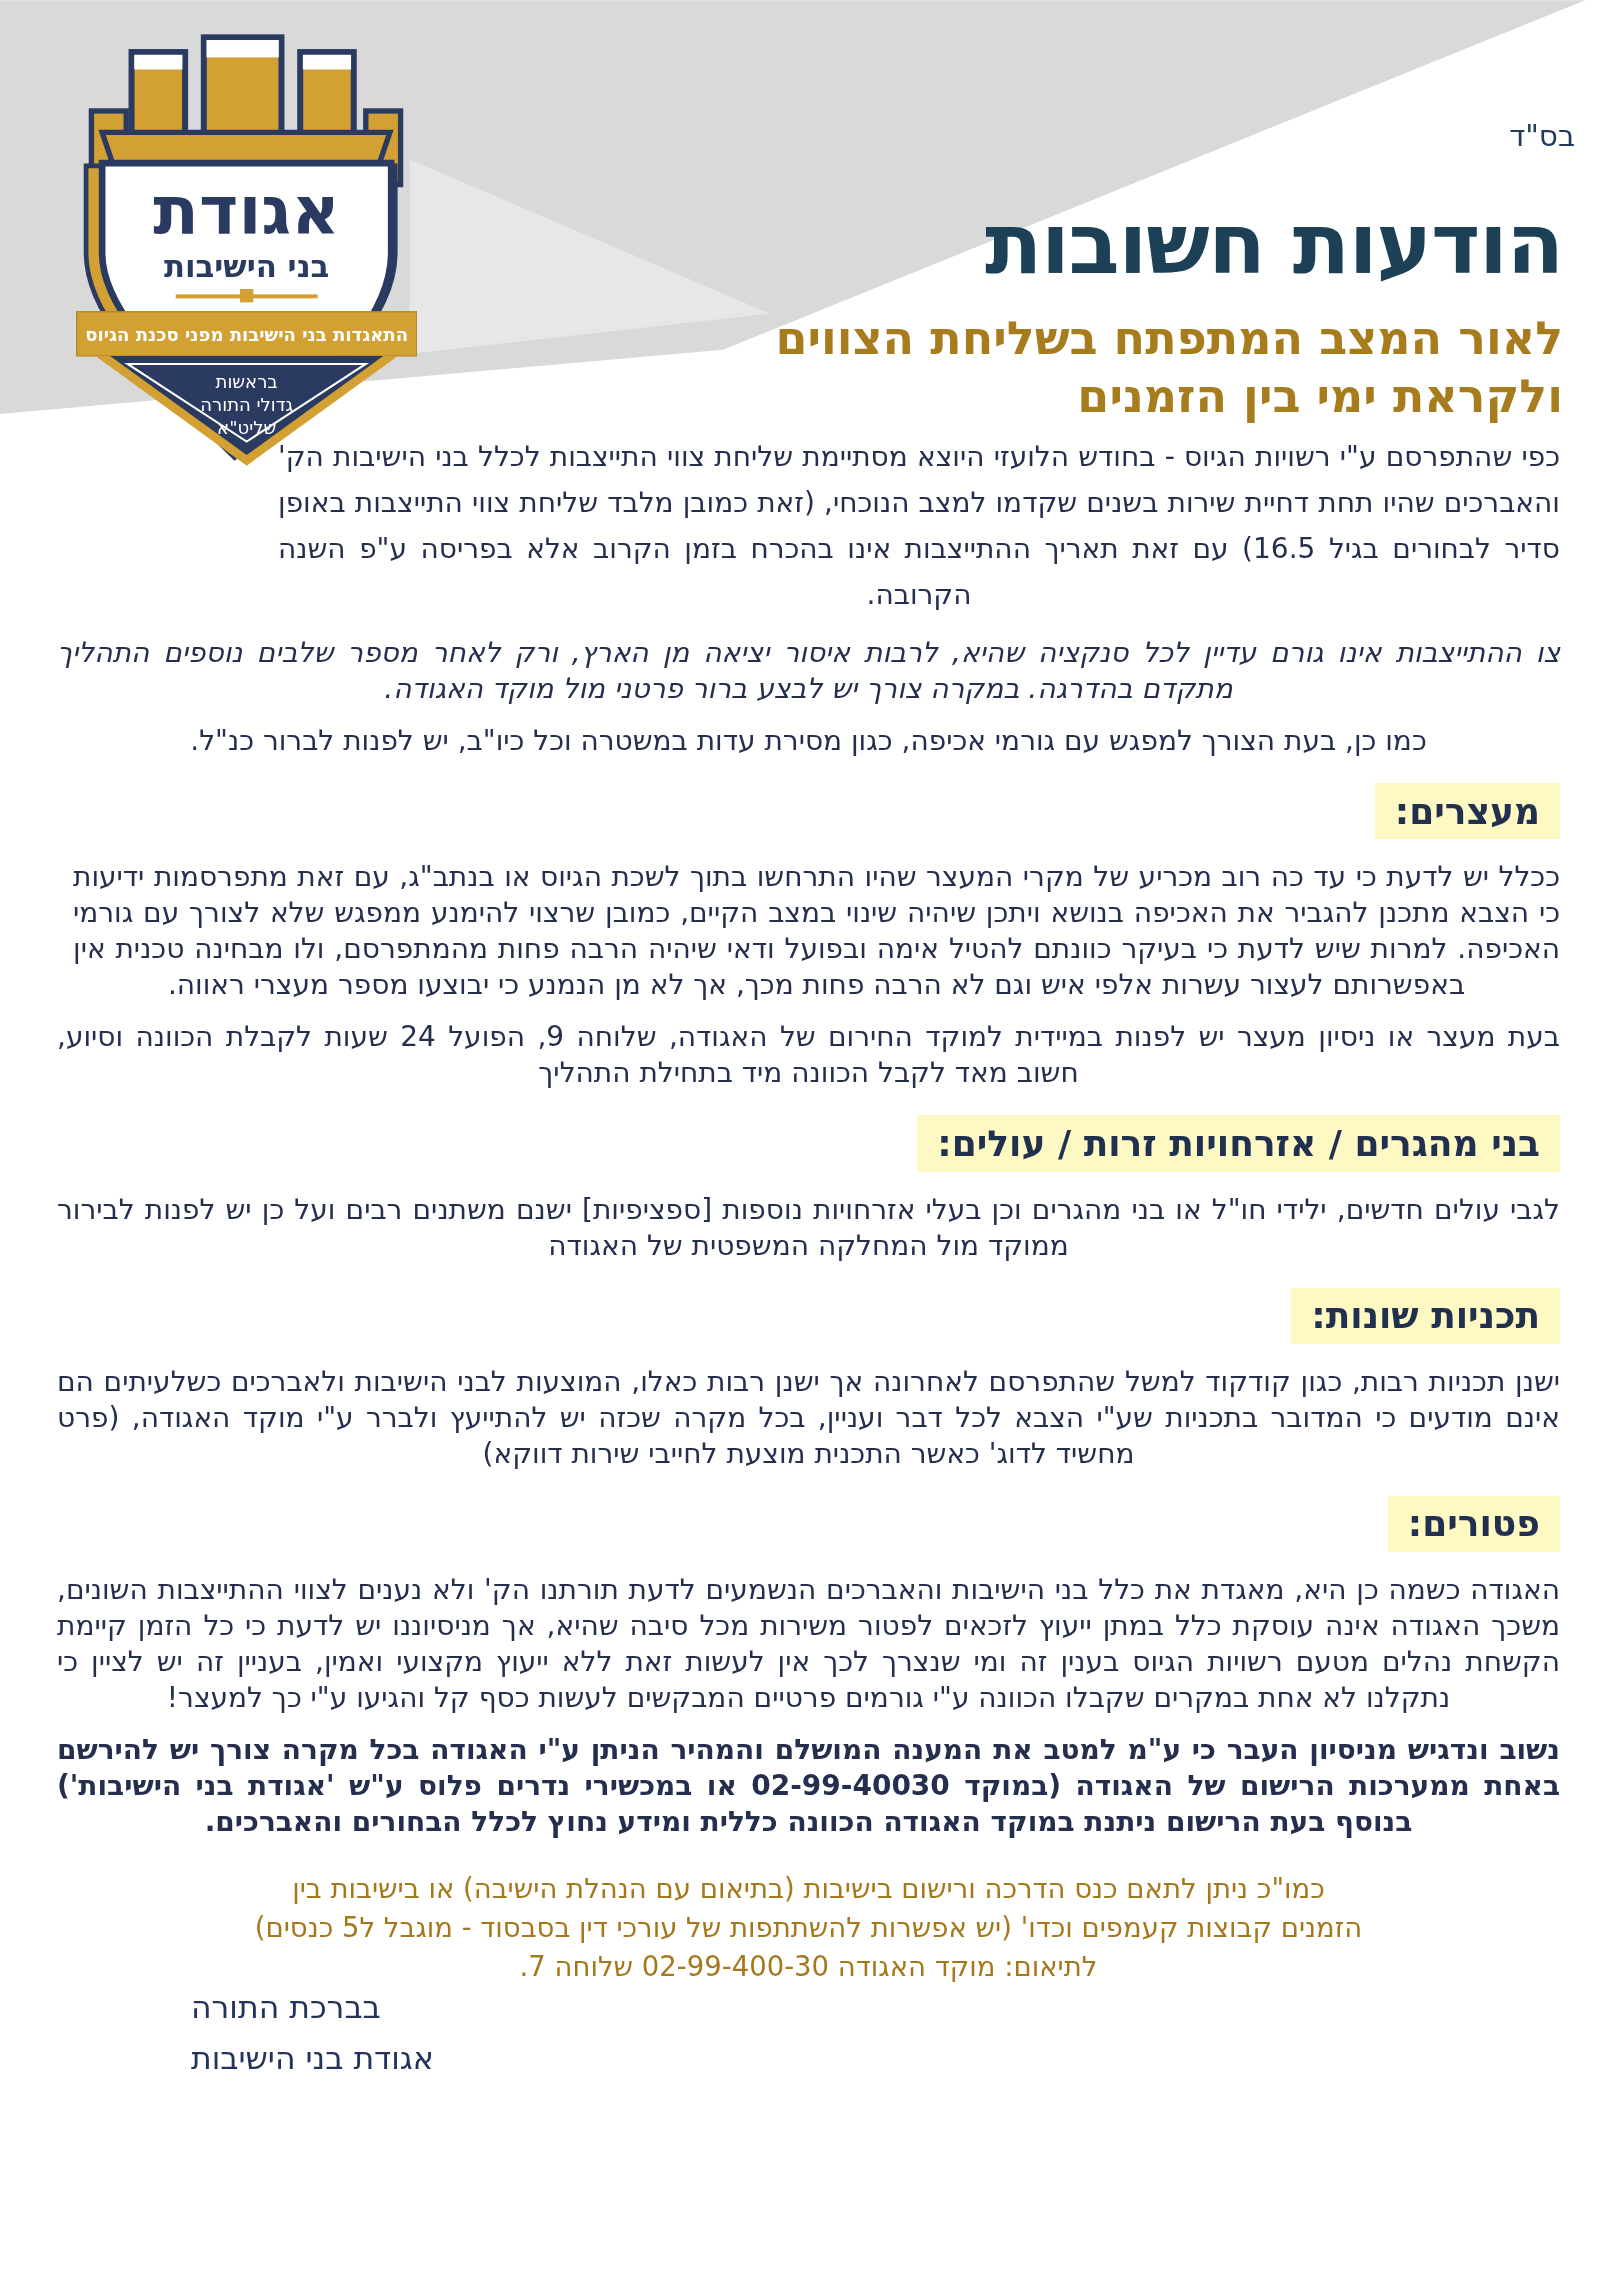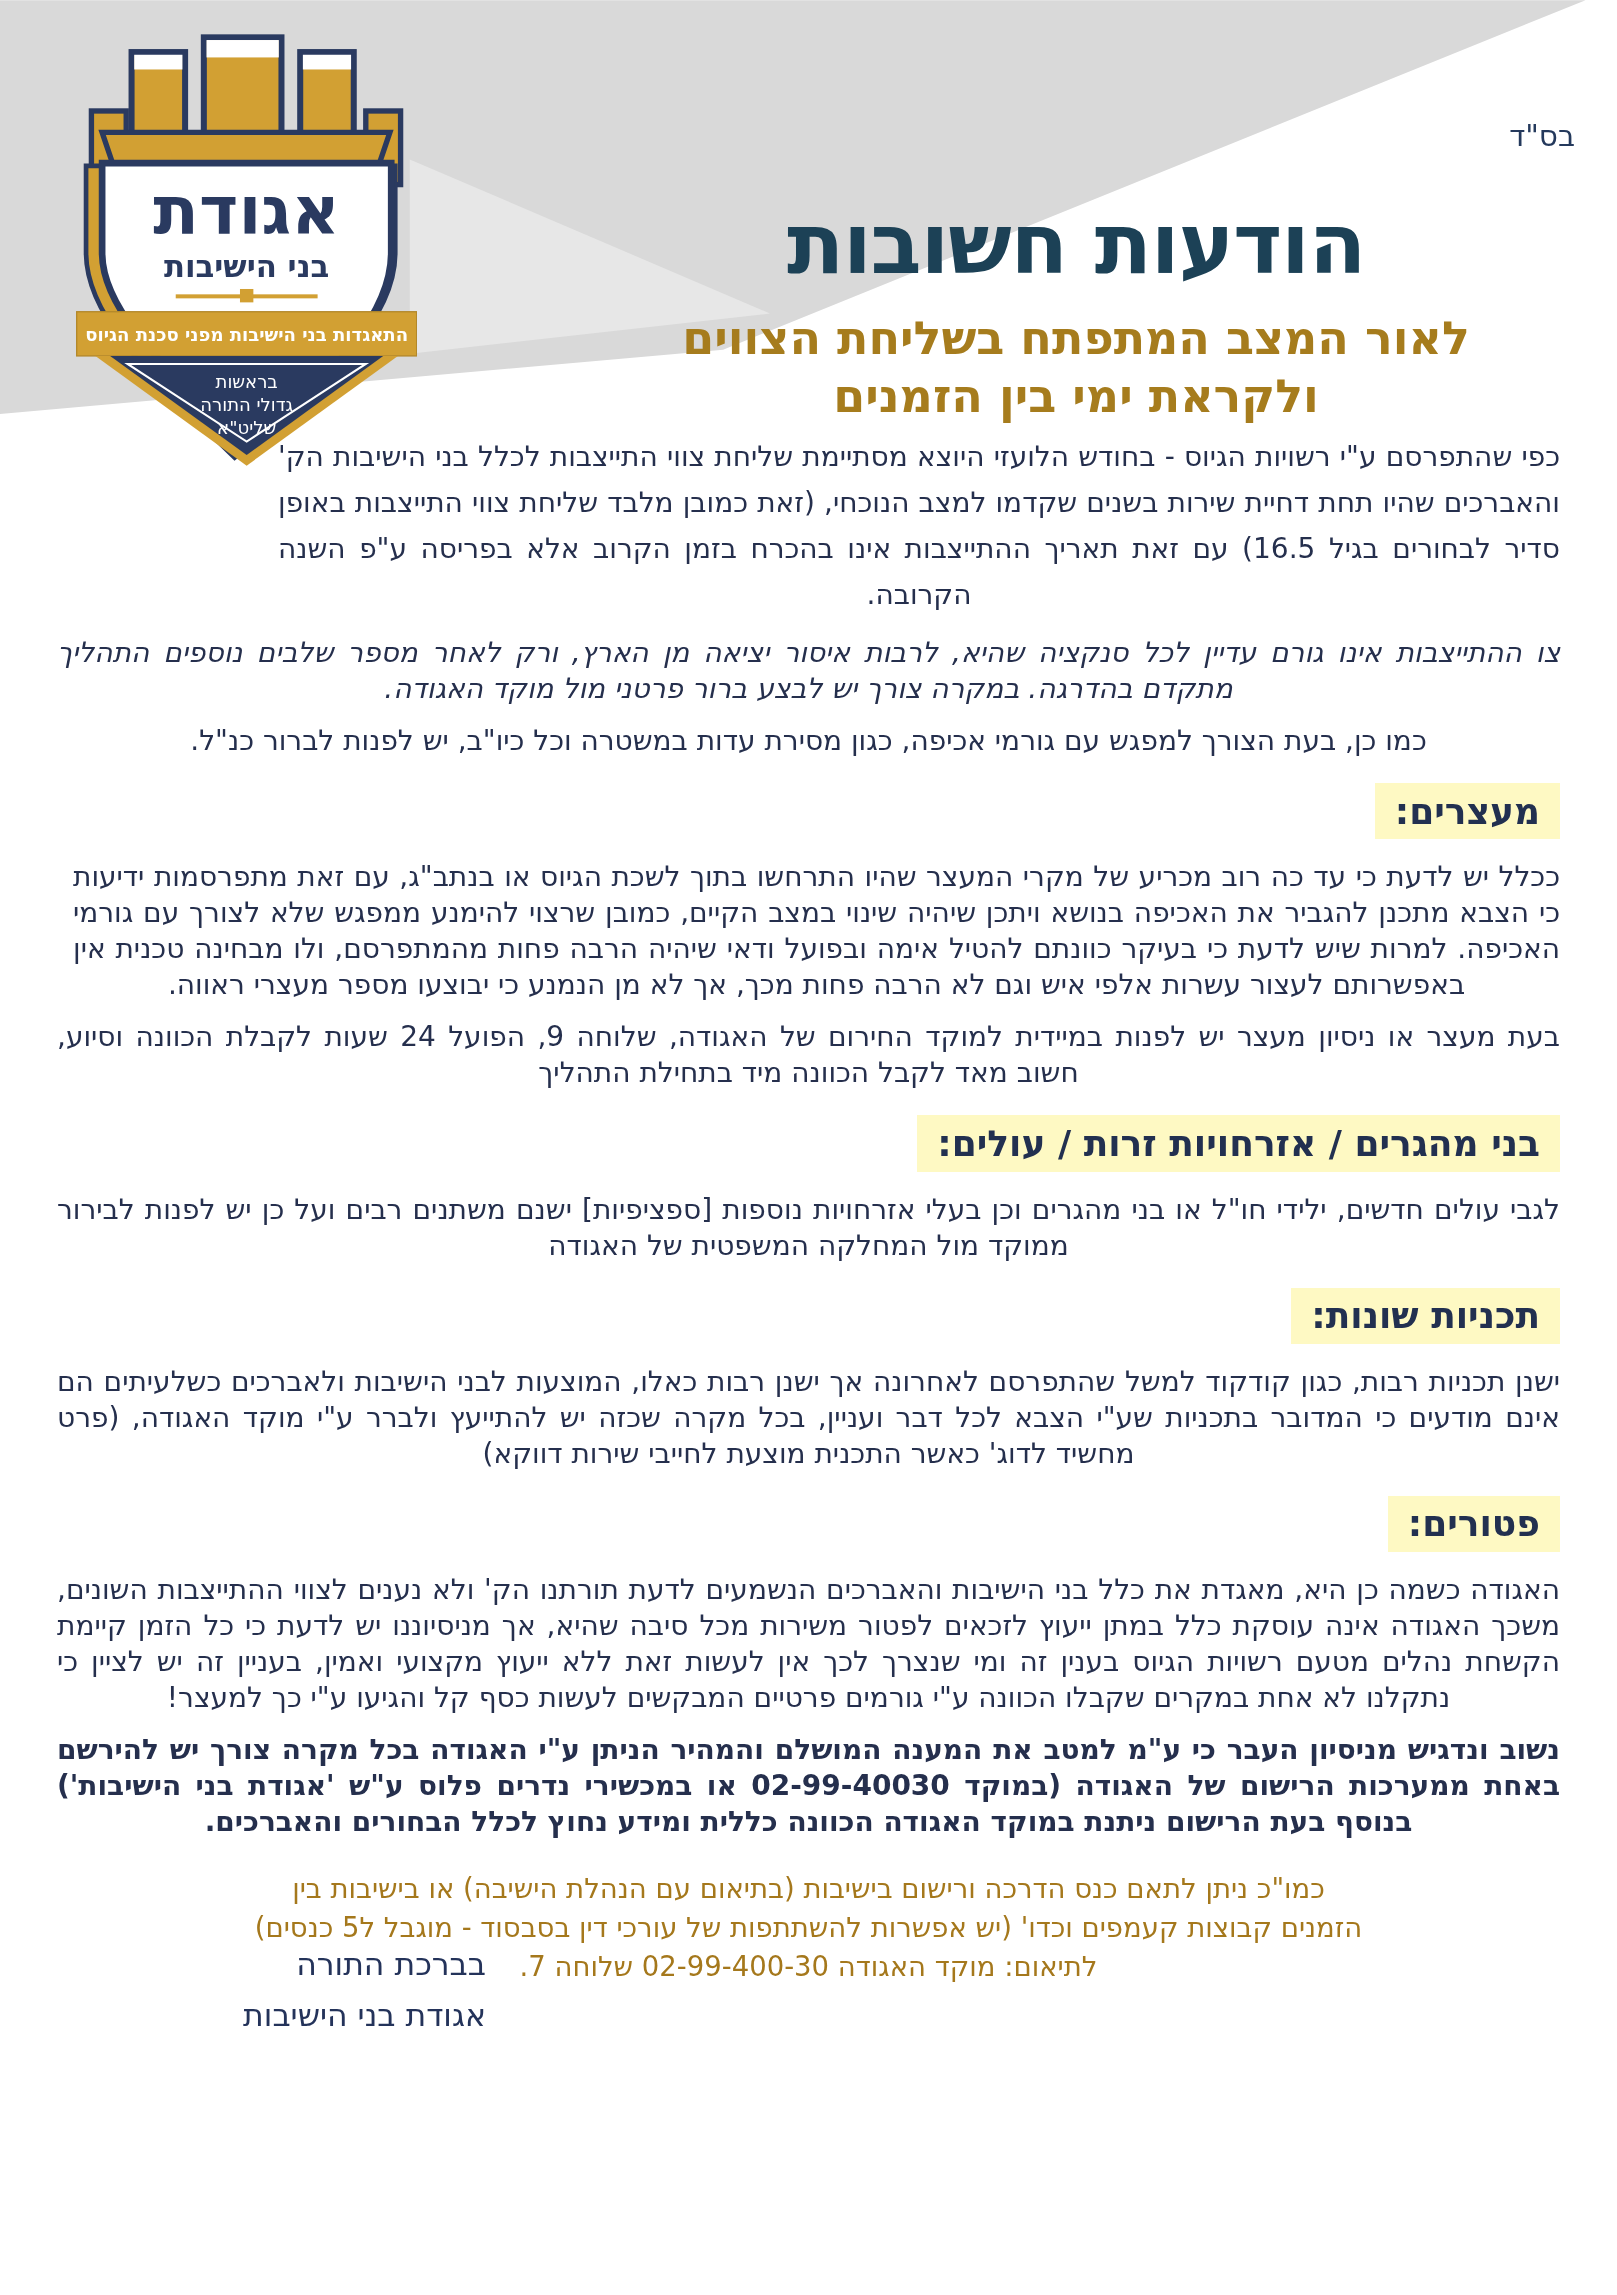--- a/index.html
+++ b/index.html
@@ -8,42 +8,42 @@
     font-family:"DejaVu Sans",sans-serif;overflow:hidden;
   }
   .page{position:absolute;inset:0;direction:rtl;}
   
   .bg-svg{position:absolute;top:0;left:0;z-index:0;}
   
   .bsd{position:absolute;top:119px;right:42px;font-size:29.5px;color:#24395c;z-index:3;}
   
   .logo{position:absolute;top:32px;left:75px;width:342px;height:435px;z-index:2;}
   
-  .masthead{position:absolute;top:196px;left:589px;right:54px;text-align:center;z-index:3;}
+  .masthead{position:absolute;top:196px;left:589px;right:54px;text-align:right;z-index:3;}
   .title{font-size:84px;font-weight:bold;color:#1c4156;line-height:1.15;margin:0;letter-spacing:-1.3px;}
   .subtitle{font-size:46px;font-weight:bold;color:#a67c1d;line-height:1.28;margin-top:16px;}
   
   .content{position:absolute;top:434px;left:57px;right:57px;z-index:3;color:#252f4d;}
   p{margin:0;}
   .body{font-size:28px;line-height:36px;text-align:justify;text-align-last:center;color:#252f4d;}
   .p-intro1{line-height:46px;margin-left:221px;margin-bottom:17.4px;}
   .p-tight{margin-bottom:16px;font-style:italic;}
   .p-gap{margin-bottom:3px;}
   .sec-box{
     display:table;background:#fef9c3;color:#223050;font-weight:bold;
     font-size:36px;line-height:1.0;padding:10.7px 20px 9.4px 20px;
     margin:24px 0 20px auto; 
     margin-right:0;
   }
   .sec-p{margin-bottom:16px;margin-left:16px;}
   .sec-p-last{margin-bottom:0;}
   .emphasis{font-weight:bold;margin-top:16px;}
   .gold-block{margin-top:29.5px;text-align:center;color:#a5781c;font-size:27.5px;line-height:39px;}
   
-  .signature{position:absolute;left:191px;top:1946px;width:295px;text-align:right;color:#24335a;font-size:31.5px;z-index:3;}
+  .signature{position:absolute;left:191px;top:1989px;width:295px;text-align:left;color:#24335a;font-size:31.5px;z-index:3;}
   .signature .sig-line{margin-bottom:14.7px;white-space:nowrap;}
 </style>
 </head>
 <body>
 
 <div class="page">
 
   <svg class="bg-svg" width="1617" height="469" viewBox="0 0 2415 700" aria-hidden="true">
     <polygon points="0,0 2368,0 1080,522 0,618" fill="#d9d9d9"></polygon>
     <polygon points="612,238 1150,468 612,528" fill="#e7e7e7"></polygon>

